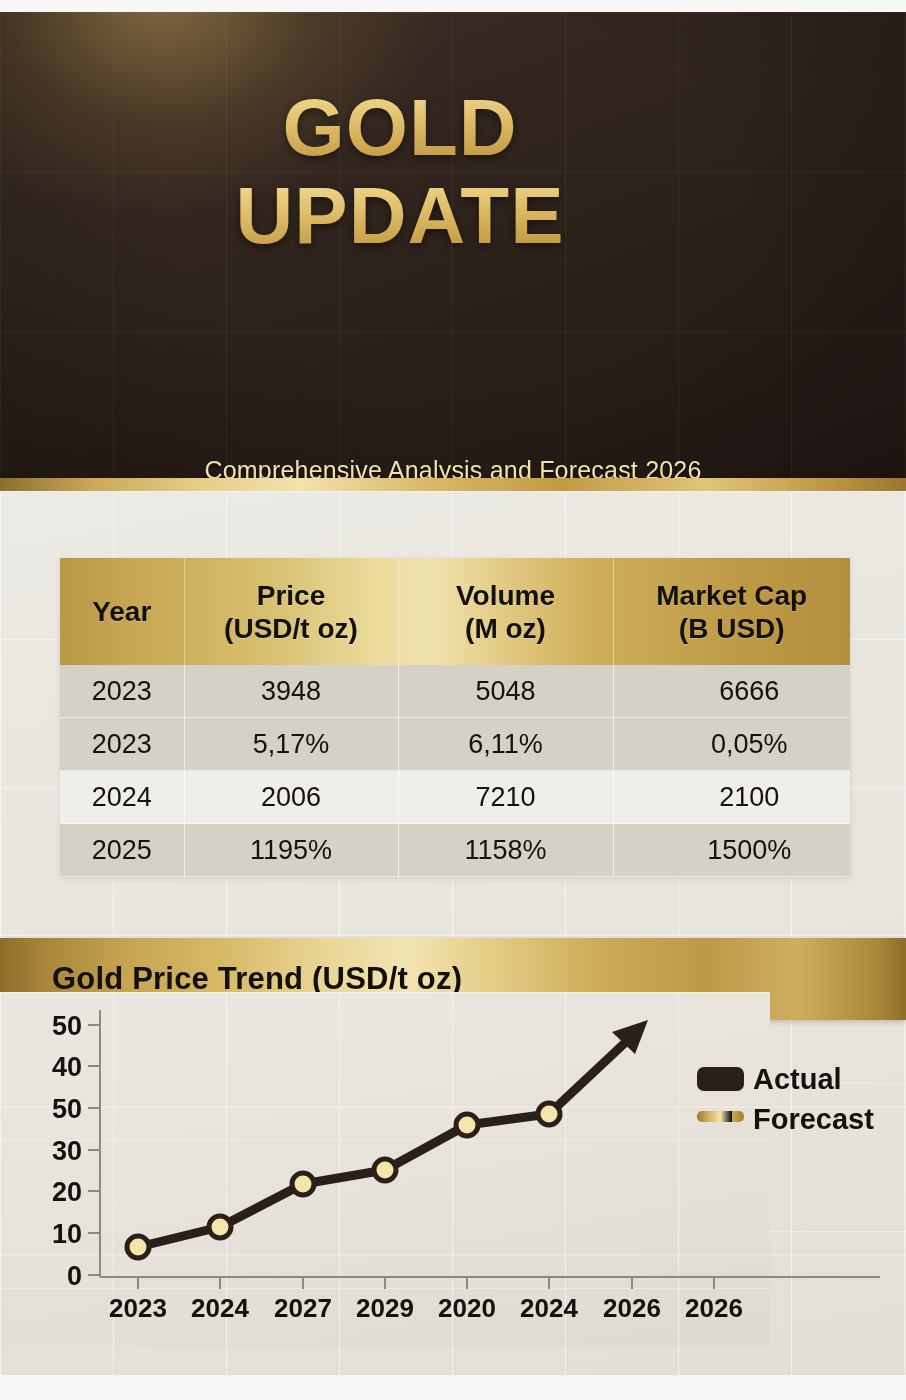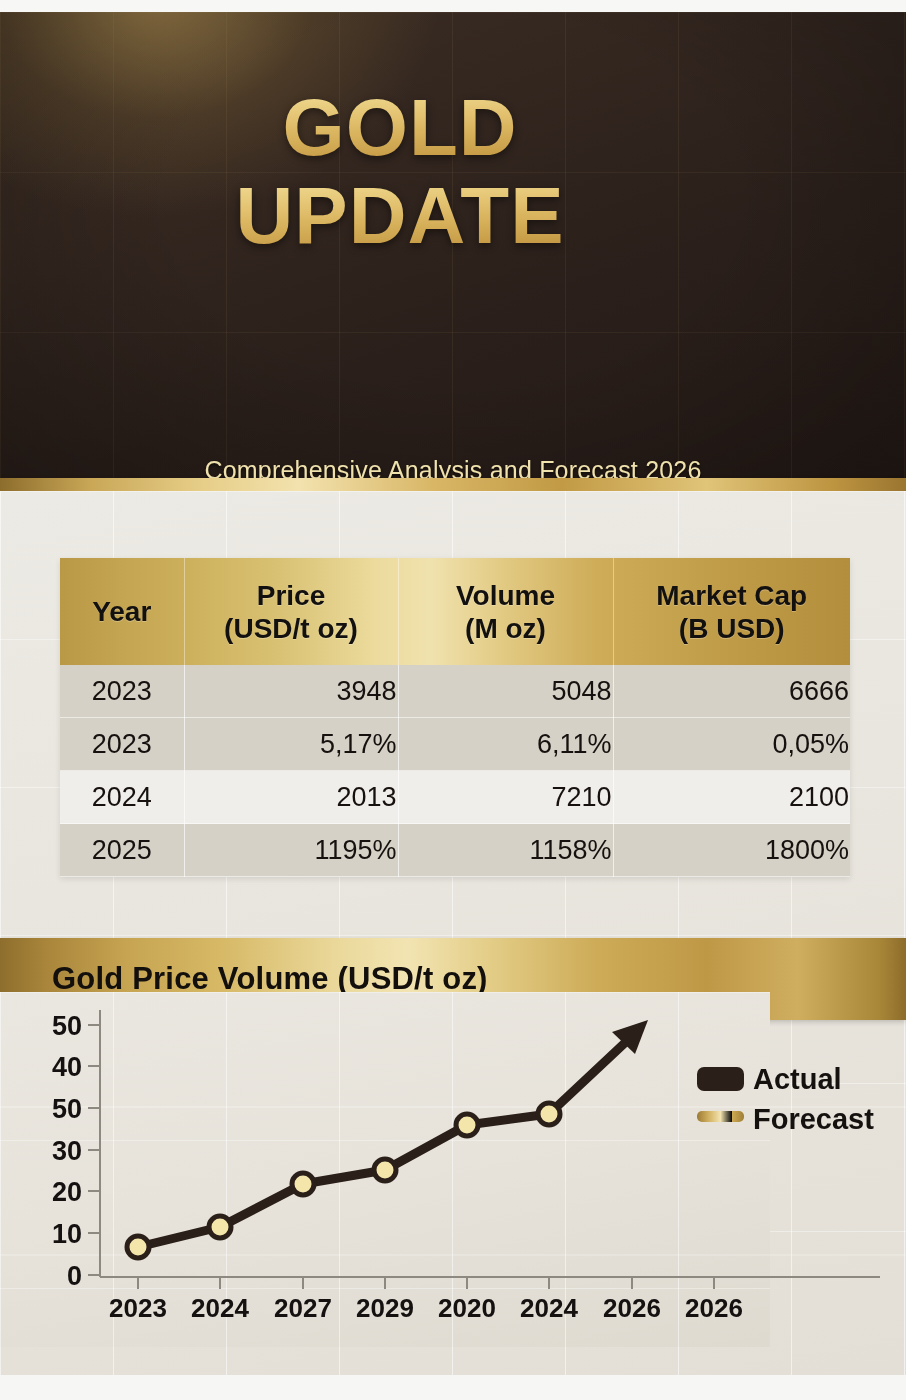--- a/index.html
+++ b/index.html
@@ -151,21 +151,21 @@
       #b99846 0%, #c4a551 8%, #cdb05c 16%, #d9c274 28%,
       #ecdb9d 40%, #f0e2ae 47%, #e2ca83 56%,
       #ceac58 68%, #c3a04c 80%, #bb9643 90%, #b38e3c 100%);
     padding-left: 46px;
   }
 
   .data-table tbody td {
     height: 50px;
     font-size: 27px;
     color: #16110f;
-    text-align: right;
+    text-align: center;
     border-right: 1px solid rgba(255,255,255,0.65);
     border-bottom: 1px solid rgba(255,255,255,0.55);
   }
   .data-table tbody td:last-child { border-right: none; padding-left: 36px; }
   .data-table tbody td:first-child { text-align: center; }
   .data-table tbody tr.row-even { background: #d5d1c6; }
   .data-table tbody tr.row-odd  { background: #f0eeea; }
 
   
   .chart-titlebar {
@@ -288,36 +288,36 @@
           <td>6666</td>
         </tr>
         <tr class="row-even">
           <td>2023</td>
           <td>5,17%</td>
           <td>6,11%</td>
           <td>0,05%</td>
         </tr>
         <tr class="row-odd">
           <td>2024</td>
-          <td>2013</td>
+          <td>2006</td>
           <td>7210</td>
           <td>2100</td>
         </tr>
         <tr class="row-even">
           <td>2025</td>
           <td>1195%</td>
           <td>1158%</td>
-          <td>1800%</td>
+          <td>1500%</td>
         </tr>
       </tbody>
     </table>
   </div>
 
   <div class="chart-titlebar">
-    <div class="chart-title-text">Gold Price Volume (USD/t oz)</div>
+    <div class="chart-title-text">Gold Price Trend (USD/t oz)</div>
   </div>
 
   <div class="chart-area">
     <div class="chart-grid-bg"></div>
 
     <svg class="chart-svg" width="906" height="355" viewBox="0 0 906 355">
 
       <line x1="0" y1="115" x2="906" y2="115" stroke="rgba(255,255,255,0.45)" stroke-width="1"></line>
       <line x1="0" y1="263" x2="906" y2="263" stroke="rgba(255,255,255,0.40)" stroke-width="1"></line>
 

